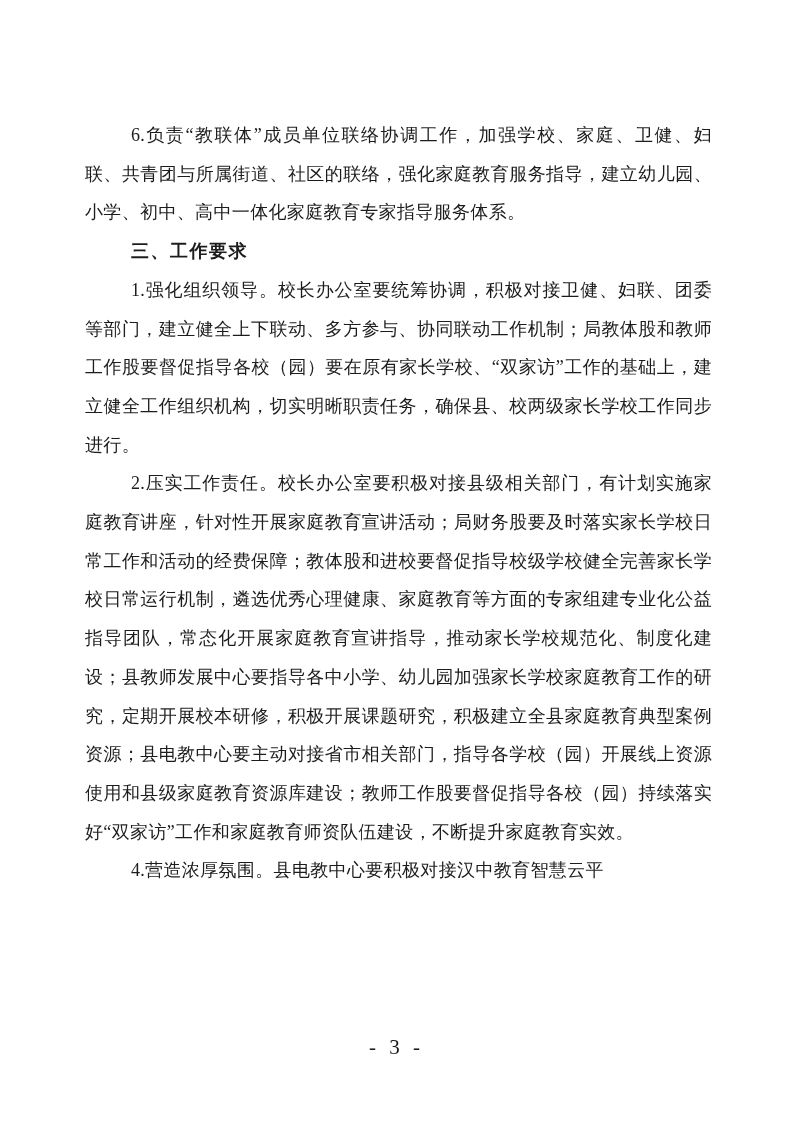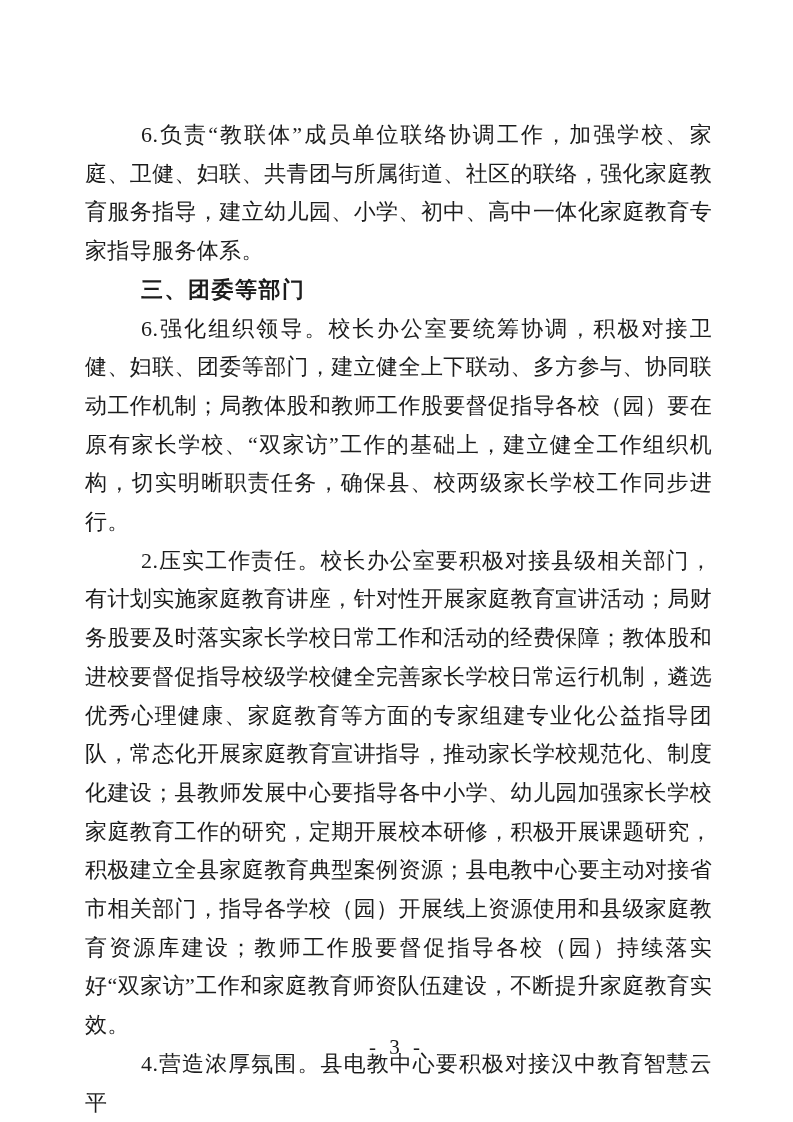--- a/index.html
+++ b/index.html
@@ -17,21 +17,21 @@
     color: #1c1c1c;
   }
   .content {
     position: absolute;
     left: 85px;
     top: 116px;
     width: 627px;
   }
   .para {
     margin: 0;
-    font-size: 22px;
+    font-size: 18px;
     line-height: 38.7px;
     letter-spacing: 0.35px;
     text-align: justify;
     text-justify: inter-ideograph;
     text-indent: 2.55em;
     word-break: break-all;
   }
   .para.heading {
     font-family: "Liberation Sans", "DejaVu Sans", sans-serif;
     font-weight: 700;
@@ -49,19 +49,19 @@
     color: #1c1c1c;
     font-family: "Liberation Serif", "DejaVu Serif", serif;
   }
 </style>
 </head>
 <body>
 
 <div class="page">
   <div class="content">
     <p class="para">6.负责“教联体”成员单位联络协调工作，加强学校、家庭、卫健、妇联、共青团与所属街道、社区的联络，强化家庭教育服务指导，建立幼儿园、小学、初中、高中一体化家庭教育专家指导服务体系。</p>
-    <p class="para heading">三、团委等部门</p>
-    <p class="para">6.强化组织领导。校长办公室要统筹协调，积极对接卫健、妇联、团委等部门，建立健全上下联动、多方参与、协同联动工作机制；局教体股和教师工作股要督促指导各校（园）要在原有家长学校、“双家访”工作的基础上，建立健全工作组织机构，切实明晰职责任务，确保县、校两级家长学校工作同步进行。</p>
+    <p class="para heading">三、工作要求</p>
+    <p class="para">1.强化组织领导。校长办公室要统筹协调，积极对接卫健、妇联、团委等部门，建立健全上下联动、多方参与、协同联动工作机制；局教体股和教师工作股要督促指导各校（园）要在原有家长学校、“双家访”工作的基础上，建立健全工作组织机构，切实明晰职责任务，确保县、校两级家长学校工作同步进行。</p>
     <p class="para">2.压实工作责任。校长办公室要积极对接县级相关部门，有计划实施家庭教育讲座，针对性开展家庭教育宣讲活动；局财务股要及时落实家长学校日常工作和活动的经费保障；教体股和进校要督促指导校级学校健全完善家长学校日常运行机制，遴选优秀心理健康、家庭教育等方面的专家组建专业化公益指导团队，常态化开展家庭教育宣讲指导，推动家长学校规范化、制度化建设；县教师发展中心要指导各中小学、幼儿园加强家长学校家庭教育工作的研究，定期开展校本研修，积极开展课题研究，积极建立全县家庭教育典型案例资源；县电教中心要主动对接省市相关部门，指导各学校（园）开展线上资源使用和县级家庭教育资源库建设；教师工作股要督促指导各校（园）持续落实好“双家访”工作和家庭教育师资队伍建设，不断提升家庭教育实效。</p>
     <p class="para">4.营造浓厚氛围。县电教中心要积极对接汉中教育智慧云平</p>
   </div>
   <div class="footer">- 3 -</div>
 </div>
 
 </body></html>

